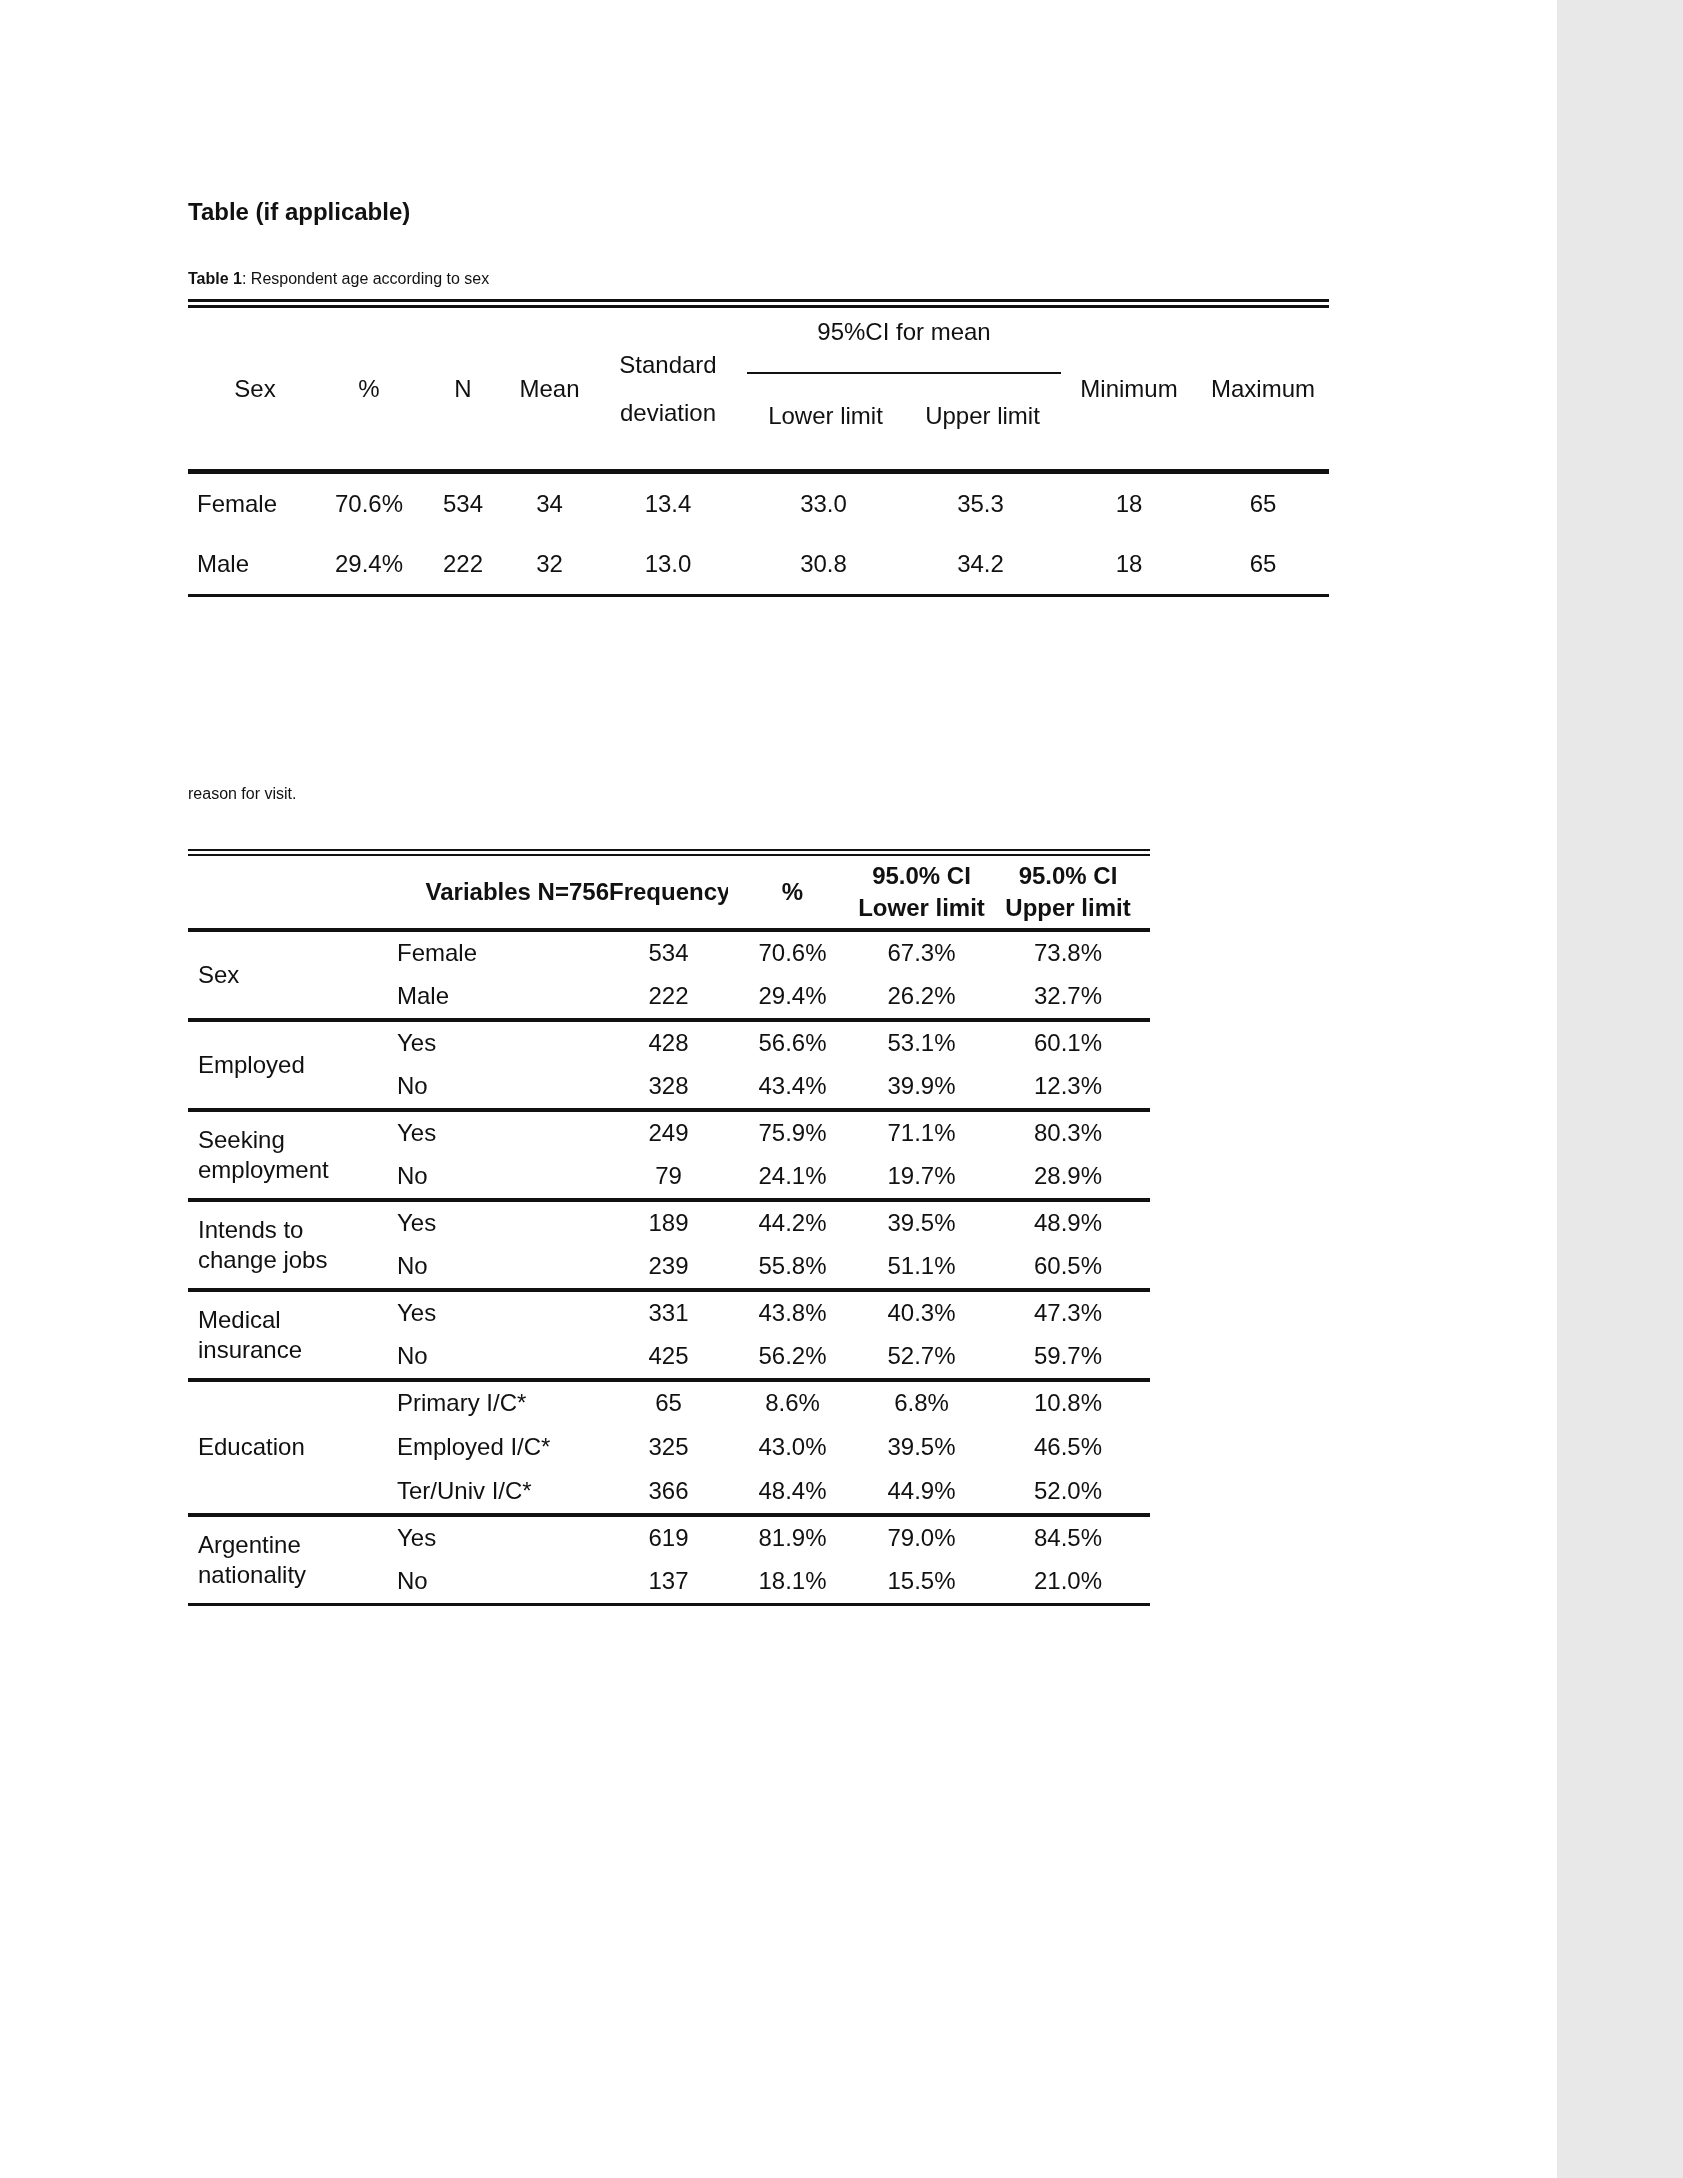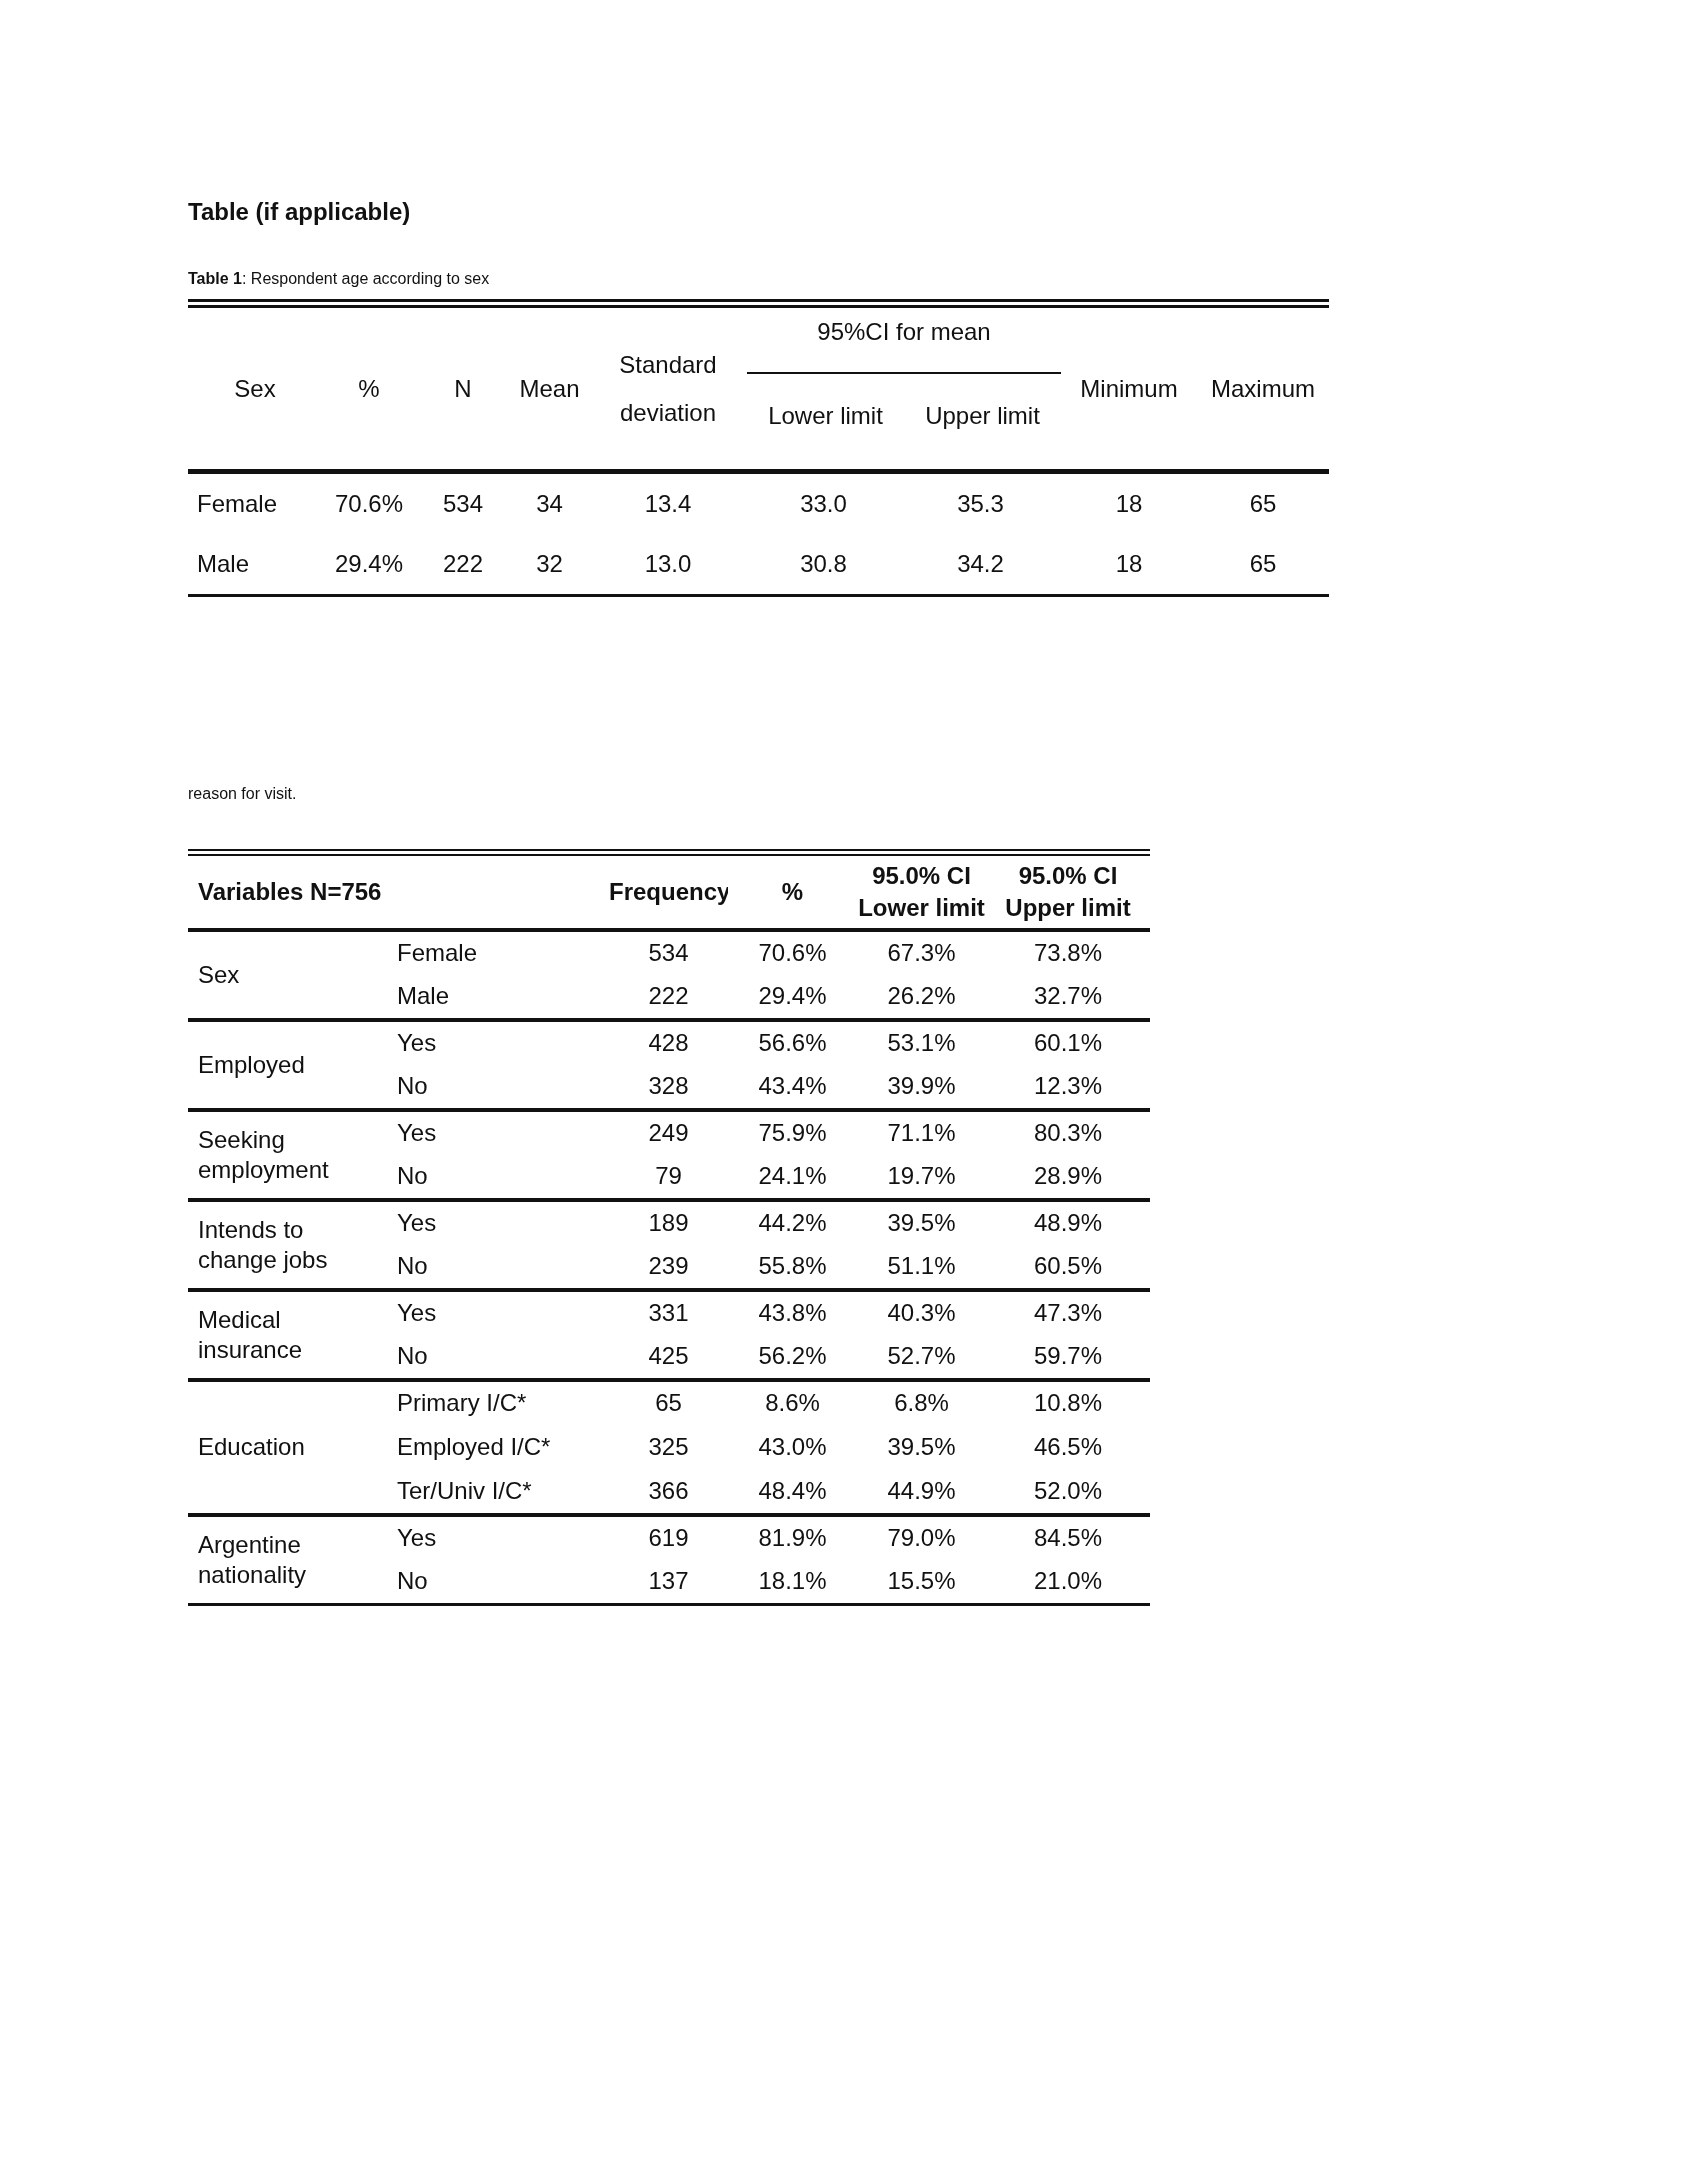--- a/index.html
+++ b/index.html
@@ -1,19 +1,19 @@
 <!DOCTYPE html>
 <html><head>
 <meta charset="utf-8">
 <style>
   * { margin:0; padding:0; box-sizing:border-box; }
   html,body { background:#e8e8e8; }
   .page {
     position:relative;
-    width:1683px; height:2178px;
+    width:1557px; height:2178px;
     background:#ffffff;
     font-family:"Liberation Sans","DejaVu Sans",sans-serif;
     color:#111111;
     overflow:hidden;
   }
   .heading {
     position:absolute; left:188px; top:198px;
     font-size:24px; font-weight:bold;
   }
   .caption { position:absolute; left:188px; font-size:16px; line-height:32px; }
@@ -49,21 +49,21 @@
   #table2 {
     position:absolute; left:188px; top:849px; width:961px;
     border-top:7px double #111;
     border-bottom:3px solid #111;
   }
   #table2 thead { border-bottom:4px solid #111; }
   #table2 thead th {
     height:77px; font-weight:bold; text-align:center;
     vertical-align:middle; line-height:32px;
   }
-  #table2 thead th.var-head { text-align:left; padding-left:10px; white-space:nowrap; }
+  #table2 thead th.var-head { text-align:right; padding-left:10px; white-space:nowrap; }
   #table2 tbody + tbody { border-top:4px solid #111; }
   #table2 td { height:45px; text-align:center; vertical-align:middle; }
   #table2 td.cat {
     text-align:left; padding-left:10px;
     white-space:pre-line; line-height:30px;
   }
   #table2 td.sub { text-align:left; padding-left:6px; }
   #table2 .pre { white-space:pre-line; }
 </style>
 </head>

